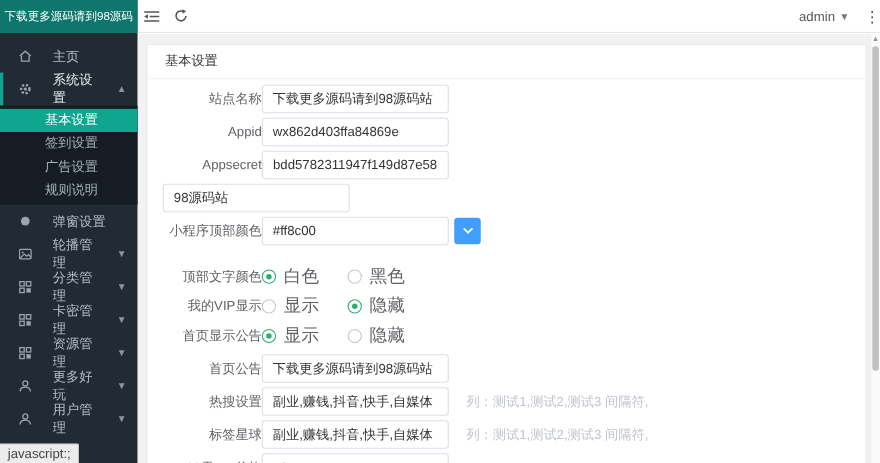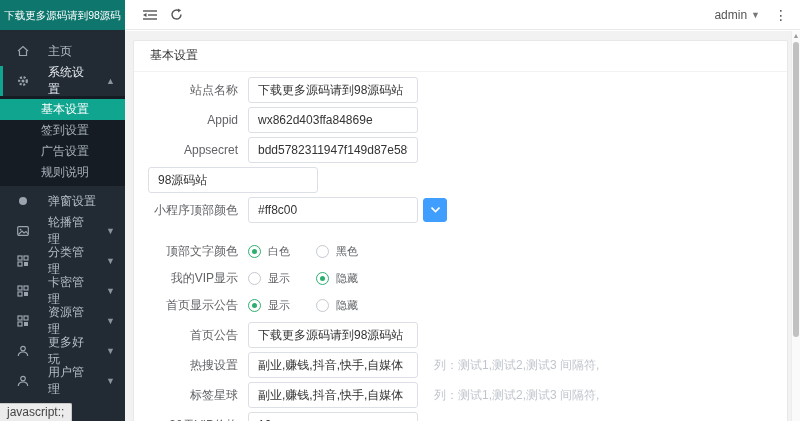--- a/index.html
+++ b/index.html
@@ -12,40 +12,40 @@
   .menu { padding-top:6px; }
   .mi { height:30px; display:flex; align-items:center; gap:19px; padding:0 10px 0 13px; font-size:12px; color:#b6bfc9; cursor:pointer; border-left:3px solid transparent; }
   .mi .ic { width:13px; height:13px; flex:none; display:flex; align-items:center; justify-content:center; color:#9aa4ae; }
   .mi .caret { margin-left:auto; font-size:9px; color:#8b949e; }
   .mi.active-parent { border-left:3px solid #0fa58f; color:#e8edf2; }
   .submenu { background:#161c23; padding:3px 0; }
   .smi { height:21px; line-height:21px; padding-left:41px; font-size:12px; color:#a7b0ba; cursor:pointer; }
   .smi.active { background:#0fa58f; color:#fff; }
 
   
-  .topbar { position:absolute; left:125px; top:0; right:0; height:30px; background:#fff; border-bottom:1px solid #e8e8e8; display:flex; align-items:center; padding:0 12px; z-index:1; }
+  .topbar { position:absolute; left:125px; top:0; right:0; height:30px; background:#fff; border-bottom:1px solid #e8e8e8; display:flex; align-items:center; padding:0 0; z-index:1; }
   .tb-ic { width:26px; height:26px; display:flex; align-items:center; justify-content:center; color:#555; cursor:pointer; }
   .tb-right { margin-left:auto; display:flex; align-items:center; gap:14px; }
   .tb-user { font-size:12px; color:#555; cursor:pointer; display:flex; align-items:center; gap:4px; }
   .tb-user .caret { font-size:9px; color:#777; }
   .tb-more { font-size:14px; color:#555; cursor:pointer; line-height:1; }
 
   
   .content { position:absolute; left:125px; top:31px; right:0; bottom:0; background:#f2f2f2; overflow:hidden; }
   .card { position:absolute; left:8px; top:9px; right:12px; height:620px; background:#fff; border:1px solid #e8e8e8; border-radius:2px; }
   .card-header { padding:6px 16px 7px; border-bottom:1px solid #f2f2f2; font-size:12px; color:#333; }
   .form { padding:5px 0 0 14px; }
   .row { display:flex; align-items:center; margin-bottom:4px; }
-  .row-label { width:90px; text-align:right; font-size:12px; color:#606266; margin-right:10px; flex:none; white-space:nowrap; }
+  .row-label { width:90px; text-align:right; font-size:12px; color:#606266; flex:none; white-space:nowrap; }
   .txt { width:170px; height:26px; border:1px solid #dcdfe6; border-radius:3px; padding:0 9px; font-size:12px; color:#333; background:#fff; outline:none; font-family:inherit; }
   .row-color { margin-bottom:18px; }
   .color-btn { width:24px; height:24px; margin-left:5px; background:#409eff; border:1px solid #409eff; border-radius:3px; color:#fff; display:flex; align-items:center; justify-content:center; font-size:9px; cursor:pointer; }
   .row-radio { height:20px; margin-bottom:7px; }
   .radio-group { display:flex; align-items:center; gap:26px; }
-  .radio-opt { display:flex; align-items:center; gap:7px; font-size:11px; color:#606266; cursor:pointer; }
+  .radio-opt { display:flex; align-items:center; gap:7px; font-size:16px; color:#606266; cursor:pointer; }
   .rdot { width:13px; height:13px; border-radius:50%; border:1px solid #c4c9d0; background:#fff; flex:none; position:relative; }
   .radio-opt.sel .rdot { border-color:#2dae71; }
   .radio-opt.sel .rdot::after { content:""; position:absolute; left:3px; top:3px; width:5px; height:5px; border-radius:50%; background:#2dae71; }
   .hint { font-size:12px; color:#c0c4cc; margin-left:16px; white-space:nowrap; }
 
   
   .scrollbar { position:absolute; right:0; top:31px; bottom:0; width:9px; background:#fafafa; border-left:1px solid #ededed; z-index:3; }
   .sb-arrow { display:block; text-align:center; font-size:7px; color:#999; line-height:10px; }
   .sb-thumb { position:absolute; left:1px; top:11px; width:6px; height:295px; background:#c1c1c1; border-radius:3px; cursor:pointer; }
 

